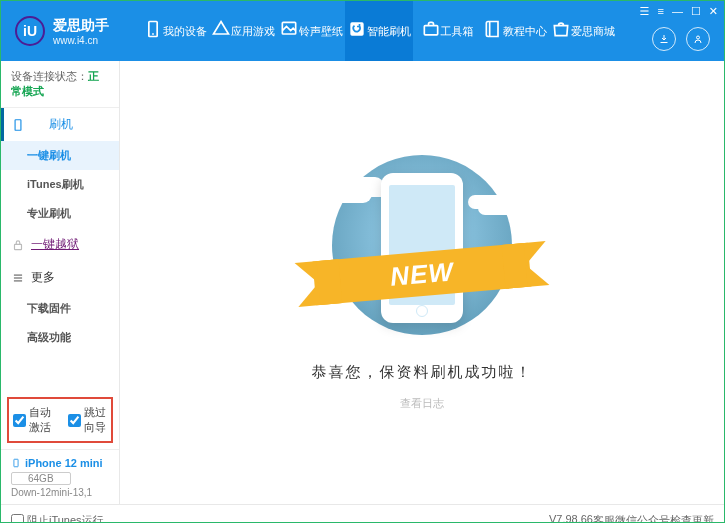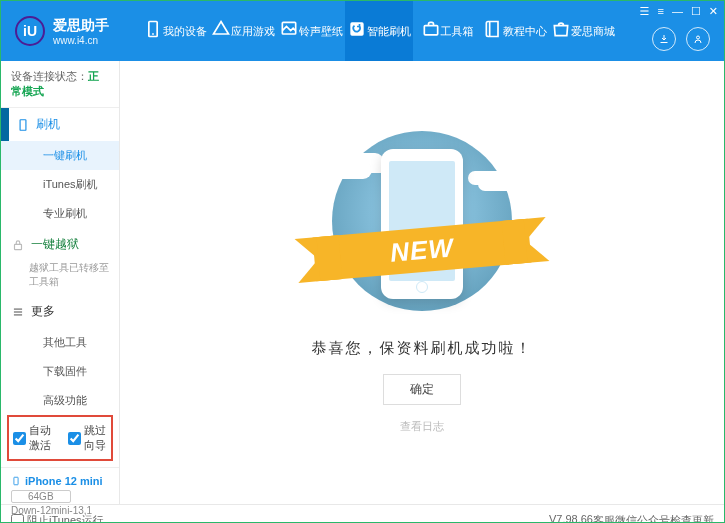--- a/index.html
+++ b/index.html
@@ -17,25 +17,25 @@
 .nav-label { font-size: 11px; }
 .title-controls { position: absolute; right: 6px; top: 4px; display: flex; gap: 8px; font-size: 11px; }
 .title-controls span { cursor: pointer; }
 .header-right { position: absolute; right: 14px; bottom: 10px; display: flex; gap: 10px; }
 .circle-btn { width: 24px; height: 24px; border: 1.5px solid rgba(255,255,255,.8); border-radius: 50%; display: flex; align-items: center; justify-content: center; cursor: pointer; }
 .body { display: flex; height: 443px; }
 .sidebar { width: 119px; border-right: 1px solid #e8e8e8; display: flex; flex-direction: column; }
 .status-row { padding: 8px 10px; font-size: 11px; color: #666; border-bottom: 1px solid #eee; }
 .status-val { color: #15a552; font-weight: bold; }
 .cat { display: flex; align-items: center; padding: 8px 10px; color: #333; cursor: pointer; }
-.cat.active { color: #1b8fe6; border-left: 8px solid #0369a1; padding-left: 7px; }
+.cat.active { color: #1b8fe6; border-left: 3px solid #0369a1; padding-left: 7px; gap: 18px; }
 .cat-icon { width: 14px; height: 14px; margin-right: 6px; flex-shrink: 0; }
-.subitem { padding: 7px 10px 7px 42px; font-size: 11px; color: #555; cursor: pointer; }
+.subitem { padding: 7px 10px 7px 26px; font-size: 11px; color: #555; cursor: pointer; font-weight: bold; }
 .subitem.active { background: #e8f3fd; color: #1b8fe6; }
-.cat.disabled { color: #15803d; }
+.cat.disabled { color: #701a75; text-decoration: underline; }
 .note-box { margin: 0 10px 6px 28px; font-size: 10px; color: #999; line-height: 1.4; }
 .sidebar-spacer { flex: 1; }
 .checks-box { border: 2px solid #e04a3a; margin: 0 6px 6px; padding: 6px 4px; display: flex; gap: 16px; font-size: 11px; color: #444; }
 .check-item { display: flex; align-items: center; gap: 3px; cursor: pointer; }
 .check-item input { accent-color: #1b8fe6; }
 .device-box { padding: 6px 10px; border-top: 1px solid #eee; font-size: 11px; }
 .device-name { color: #1b8fe6; font-weight: bold; display: flex; align-items: center; gap: 4px; }
 .device-cap { display: inline-block; border: 1px solid #ccc; border-radius: 2px; padding: 0 16px; font-size: 10px; color: #888; margin-top: 2px; }
 .device-fw { color: #888; font-size: 10px; margin-top: 2px; }
 .main { flex: 1; display: flex; flex-direction: column; align-items: center; justify-content: center; position: relative; }
@@ -159,31 +159,29 @@
     <div class="subitem">iTunes刷机</div>
     <div class="subitem">专业刷机</div>
 
     <div class="cat disabled">
       <svg class="cat-icon" viewBox="0 0 24 24" fill="none" stroke="#bbb" stroke-width="2">
           <rect x="6" y="11" width="12" height="9" rx="1"></rect>
           <path d="M9 11 V8 a3 3 0 0 1 6 0 v3"></path>
         </svg>
       <span>一键越狱</span>
     </div>
-    <div class="note-box">越狱工具已转移至工具箱</div>
 
     <div class="cat">
       <svg class="cat-icon" viewBox="0 0 24 24" fill="none" stroke="#666" stroke-width="2">
           <line x1="5" y1="7" x2="19" y2="7"></line>
           <line x1="5" y1="12" x2="19" y2="12"></line>
           <line x1="5" y1="17" x2="19" y2="17"></line>
         </svg>
       <span>更多</span>
     </div>
-    <div class="subitem">其他工具</div>
     <div class="subitem">下载固件</div>
     <div class="subitem">高级功能</div>
 
     <div class="sidebar-spacer"></div>
 
     <div class="checks-box">
       <label class="check-item">
         <input type="checkbox" checked="" style="">
         <span>自动激活</span>
       </label>
@@ -207,21 +205,20 @@
 
   <div class="main">
     <div class="illus">
       <div class="illus-bg"></div>
       <div class="cloud c1"></div>
       <div class="cloud c2"></div>
       <div class="illus-phone"></div>
       <div class="ribbon">NEW</div>
     </div>
     <div class="msg">恭喜您，保资料刷机成功啦！</div>
-    <button class="ok-btn">确定</button>
     <div class="log-link">查看日志</div>
   </div>
 </div>
 
 <div class="footer">
   <label class="check-item">
     <input type="checkbox" style="">
     <span>阻止iTunes运行</span>
   </label>
   <div class="footer-right">

